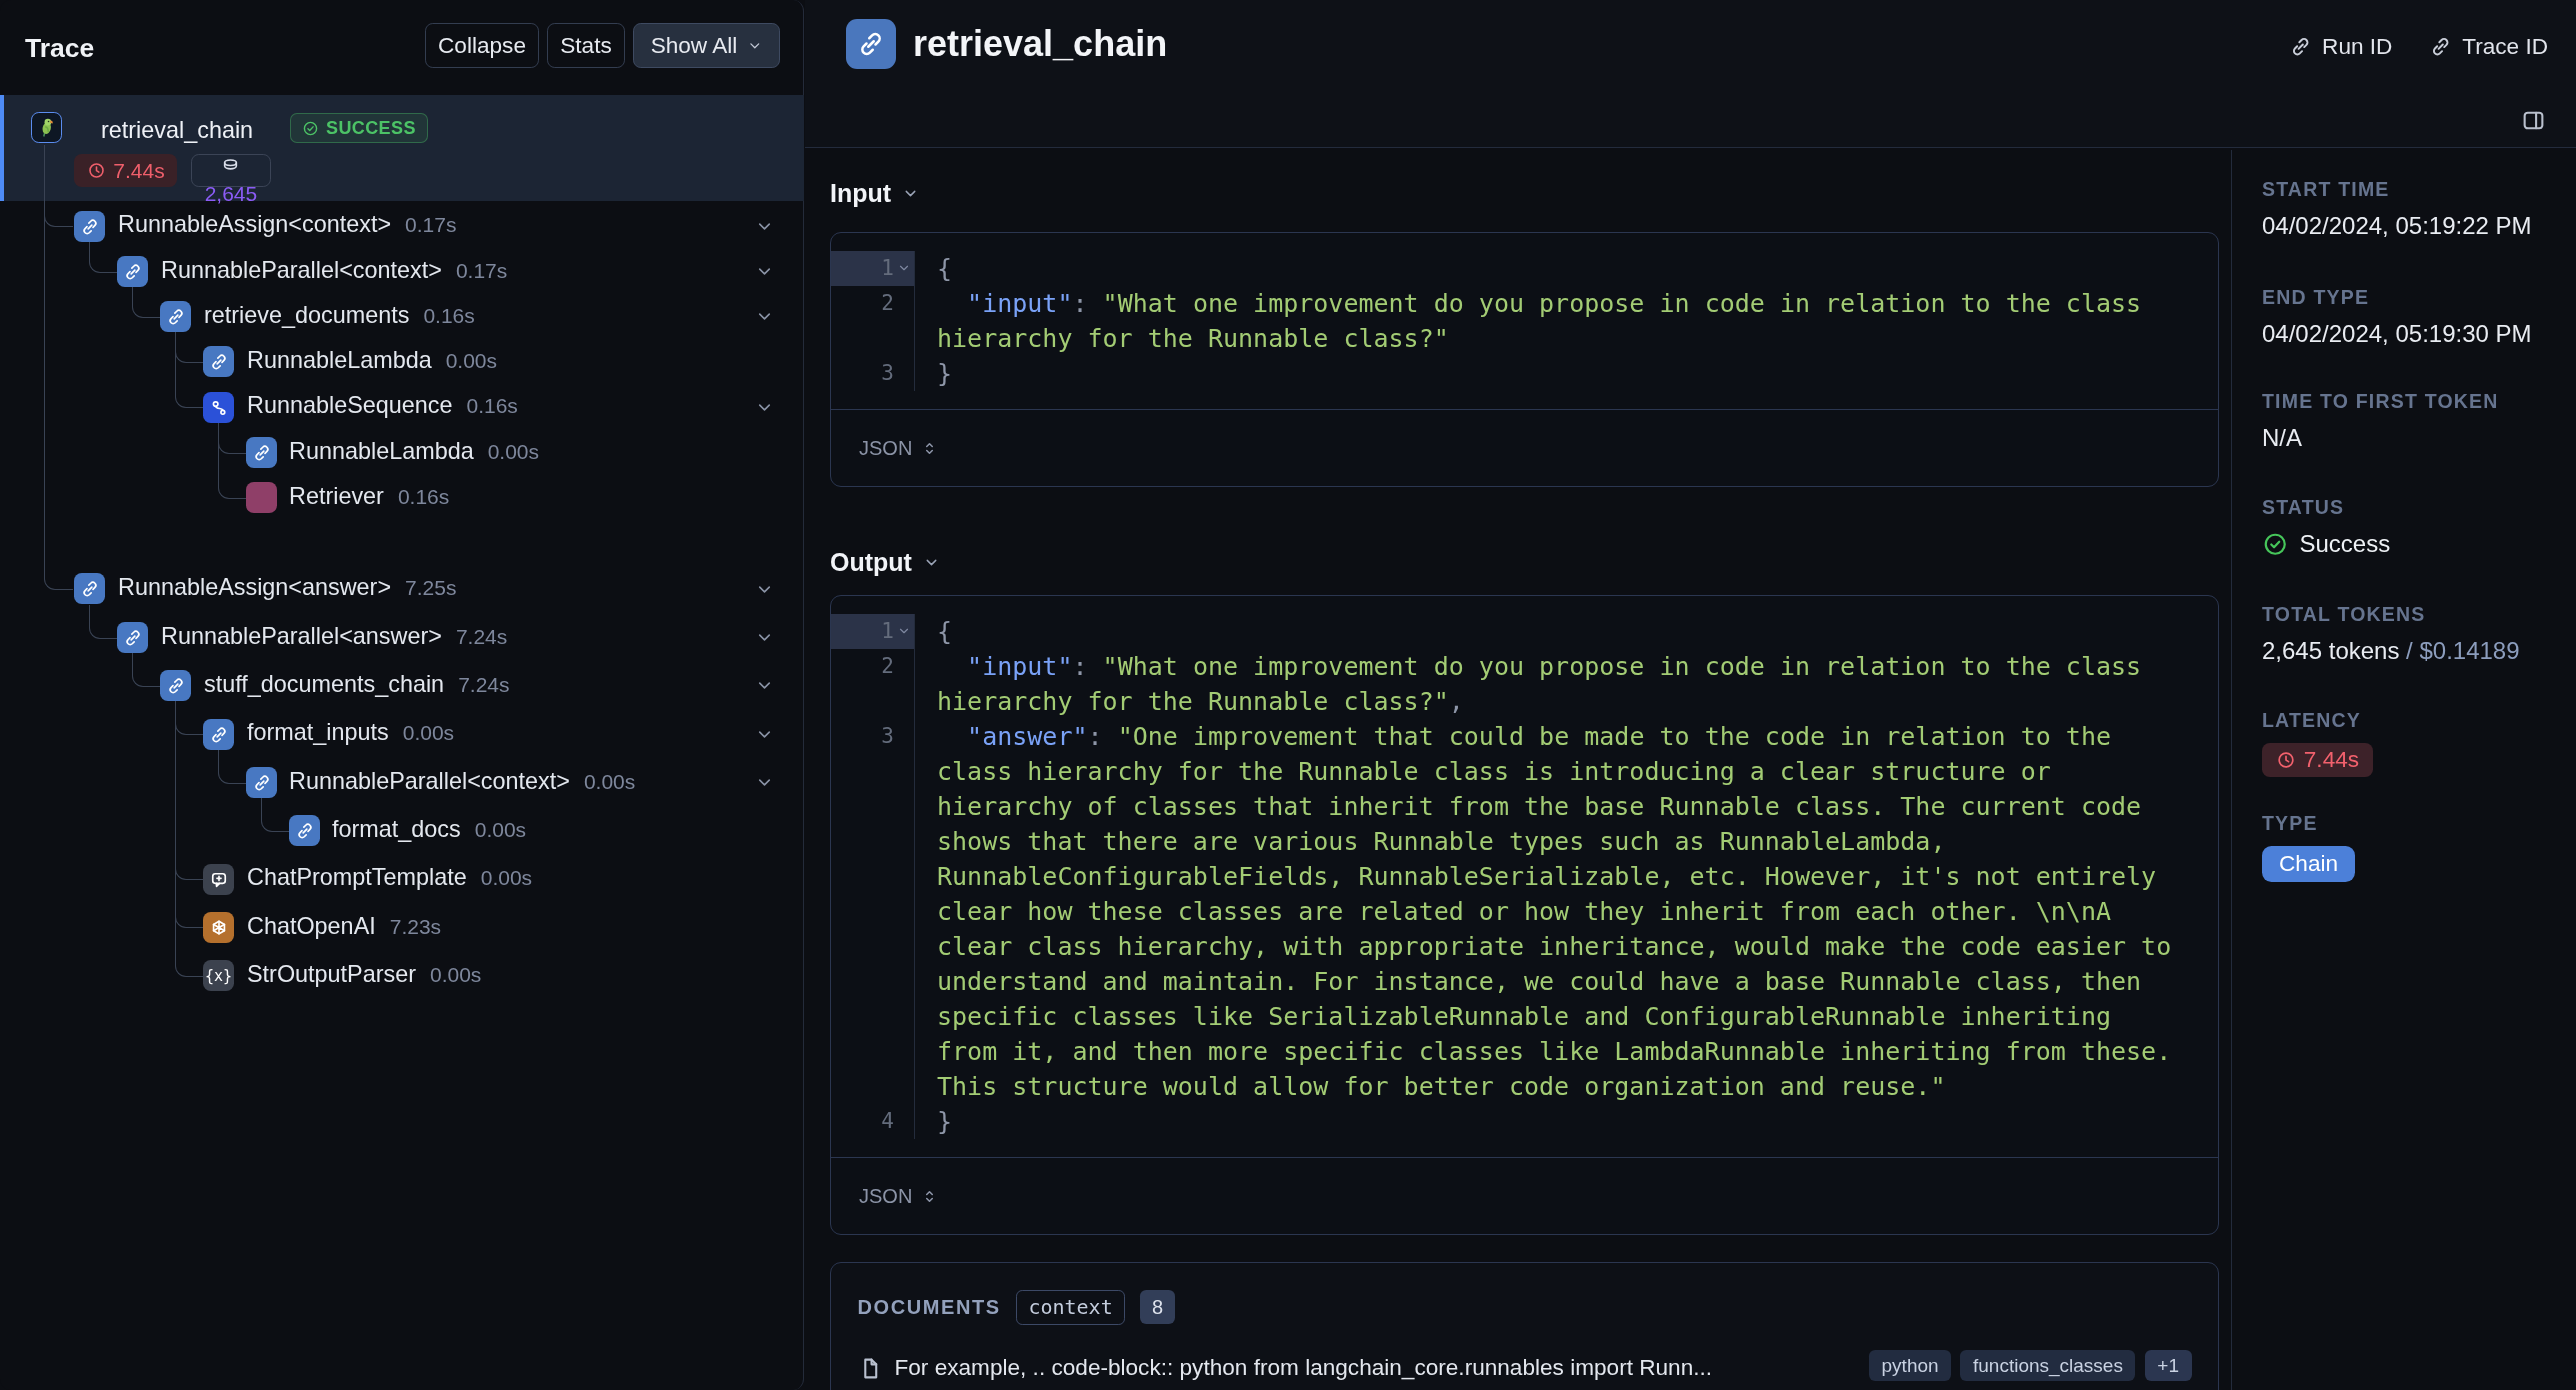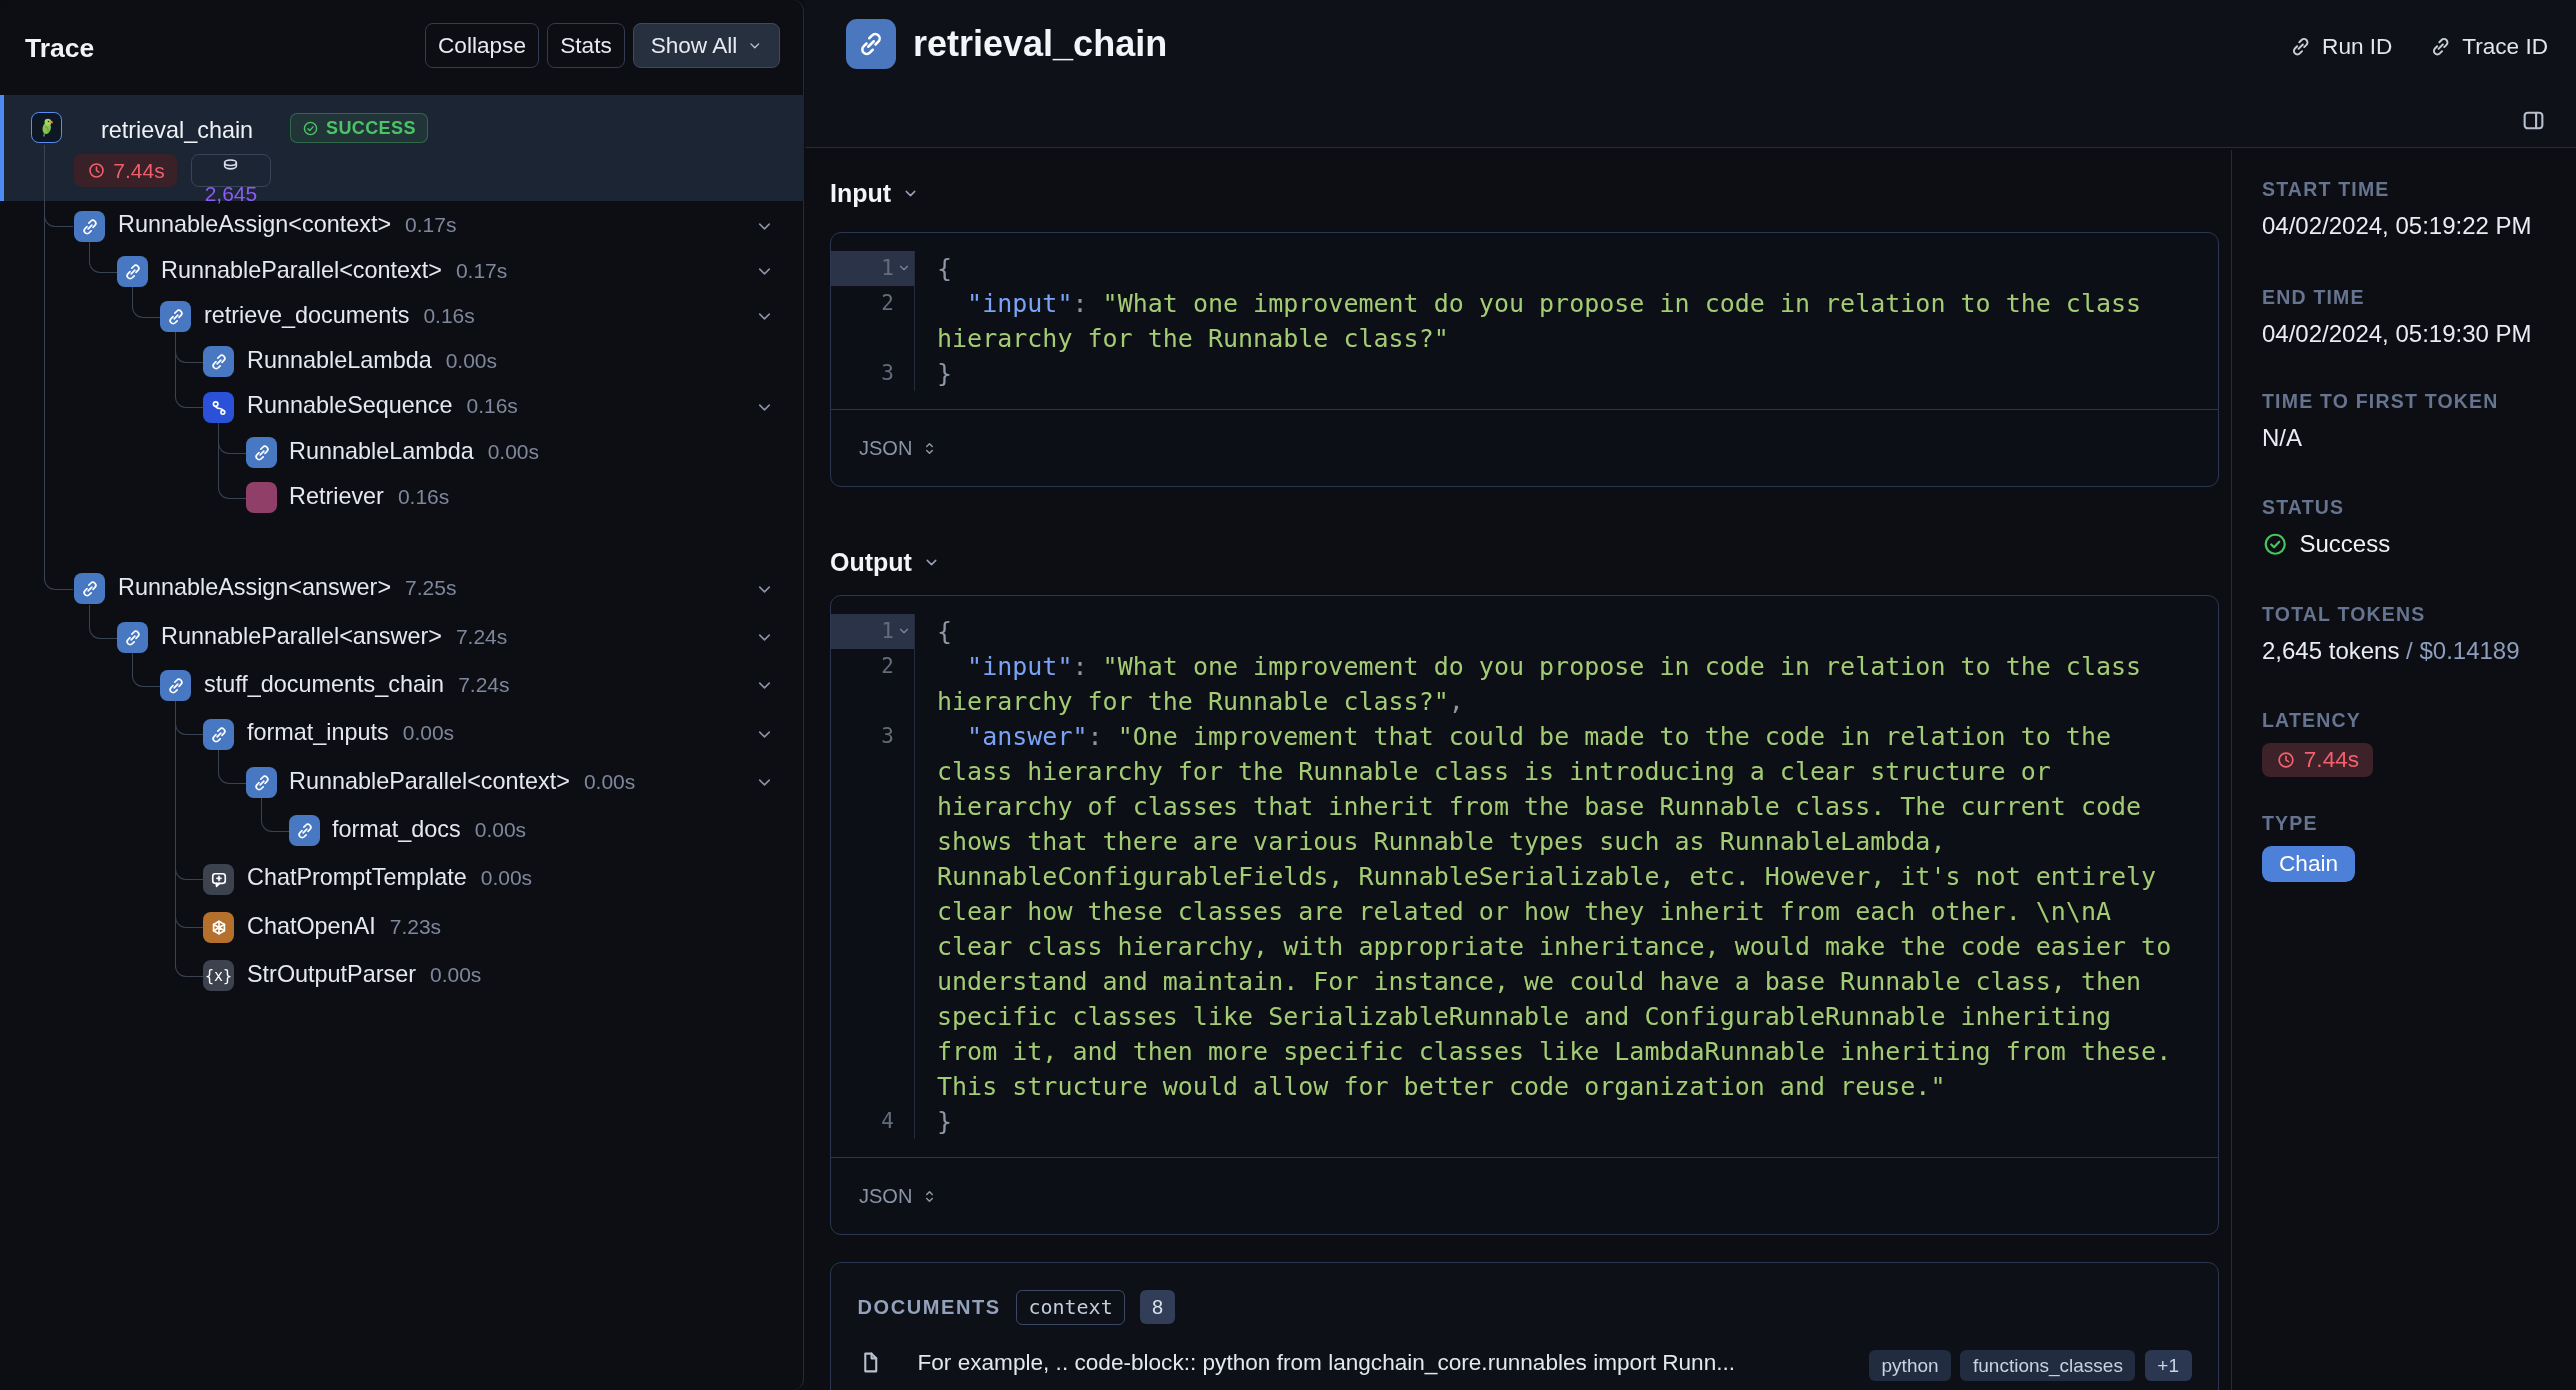--- a/index.html
+++ b/index.html
@@ -82,21 +82,21 @@
                color:#8b93a6;font-size:20px;}
 
   
   #docs-box{position:absolute;left:830px;top:1262px;width:1389px;height:218px;box-sizing:border-box;
             border:1.6px solid #2b3650;border-radius:11px;background:#0d1016;padding:26.5px;}
   #docs-head{display:flex;align-items:center;gap:15.6px;}
   #docs-label{font-size:20px;font-weight:600;letter-spacing:1.6px;color:#93a1bc;}
   #docs-key{font-family:"DejaVu Sans Mono",monospace;font-size:20px;color:#c4cddd;
             border:1.6px solid #3c4966;border-radius:6.2px;padding:4.7px 11px;}
   #docs-count{background:#323e58;color:#dde2ec;font-size:20px;border-radius:6.2px;padding:5.5px 11.7px;}
-  #doc-row{position:absolute;left:26.5px;right:26.5px;top:87px;display:flex;align-items:flex-start;gap:35px;}
+  #doc-row{position:absolute;left:26.5px;right:26.5px;top:87px;display:flex;align-items:flex-end;gap:12px;}
   #doc-text{flex:1;font-size:22.6px;color:#e3e7ee;white-space:nowrap;overflow:hidden;}
   .chip{height:31px;background:#222c40;border-radius:6.2px;display:flex;align-items:center;
         padding:0 12.5px;font-size:19px;color:#c9d2e2;margin-left:9.4px;}
   .chip.more{background:#2b3650;}
 
   
   #sidebar{position:absolute;left:2231px;top:150px;width:345px;height:1240px;
            border-left:1.6px solid #232b3c;box-sizing:border-box;}
   .sb-field{position:absolute;left:30px;right:7.8px;}
   .sb-label{font-size:19.5px;font-weight:600;letter-spacing:1.2px;color:#66748f;}
@@ -492,21 +492,21 @@
       </span>
   </div>
 </div>
 
 <div id="sidebar">
     <div class="sb-field" style="top: 28px;">
       <div class="sb-label">START TIME</div>
       <div class="sb-value">04/02/2024, 05:19:22 PM</div>
     </div>
     <div class="sb-field" style="top: 136px;">
-      <div class="sb-label">END TIME</div>
+      <div class="sb-label">END TYPE</div>
       <div class="sb-value">04/02/2024, 05:19:30 PM</div>
     </div>
     <div class="sb-field" style="top: 346px;">
       <div class="sb-label">STATUS</div>
       <div class="sb-status">
         <span>
           <svg width="26.5" height="26.5" viewBox="0 0 24 24" fill="none" stroke="#46c55a" stroke-width="2" stroke-linecap="round" stroke-linejoin="round">
             <circle cx="12" cy="12" r="8.6"></circle>
             <path d="M8.4 12.2l2.5 2.5 4.7-5"></path>
           </svg>

